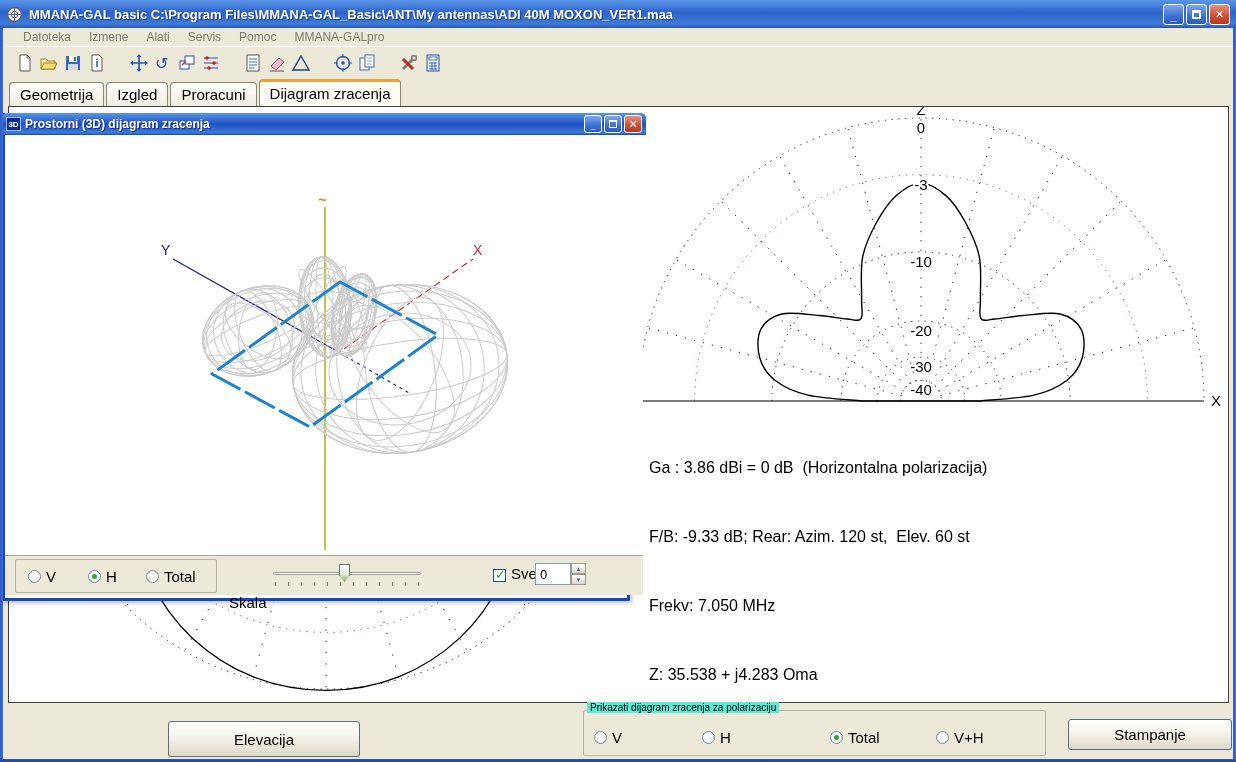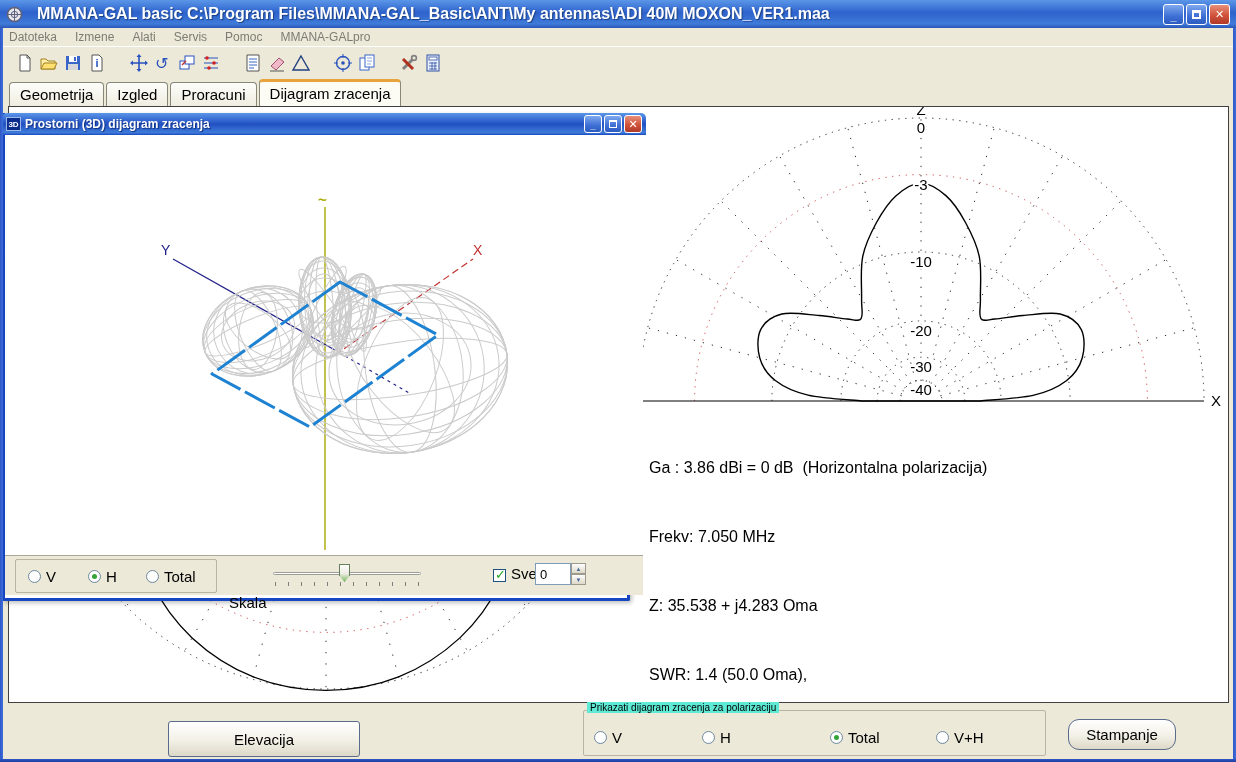--- a/index.html
+++ b/index.html
@@ -10,33 +10,33 @@
   
   .edge { position:absolute; background:linear-gradient(90deg,#2E58C8,#3E6ED8); z-index:50; }
   .edge.left { left:0; top:26px; width:3px; height:736px; }
   .edge.right { right:0; top:26px; width:3px; height:736px; }
   .edge.bottom { left:0; top:759px; width:1236px; height:3px; background:linear-gradient(180deg,#2E58C8,#1A3E9E); }
 
   
   .titlebar { position:absolute; left:0; top:0; width:1236px; height:28px;
     background:linear-gradient(180deg,#5A96E8 0%,#2E62CC 45%,#3F7BD8 85%,#2A56B8 100%);
     display:flex; align-items:center; padding:0 6px; z-index:60; }
-  .titlebar .apptitle { color:#fff; font-weight:bold; font-size:16px; text-shadow:1px 1px 1px #1A3E80; margin-left:14px;
+  .titlebar .apptitle { color:#fff; font-weight:bold; font-size:13px; text-shadow:1px 1px 1px #1A3E80; margin-left:6px;
     white-space:nowrap; overflow:hidden; }
   .winbtns { position:absolute; right:6px; top:4px; display:flex; gap:2px; }
   .wbtn { width:21px; height:21px; border:1px solid #fff; border-radius:3px; color:#fff; font-size:11px;
     display:flex; align-items:center; justify-content:center;
     background:linear-gradient(180deg,#7FA8EE,#3D6FD4 60%,#2E5CC0); cursor:default; }
   .wbtn.close { background:linear-gradient(180deg,#E8907A,#D0523A 55%,#B03828); font-weight:bold; }
   .wbtn .mingl { align-self:flex-end; margin-bottom:2px; font-weight:bold; }
   .wbtn .maxgl { width:9px; height:9px; border:2px solid #fff; border-top-width:3px; display:block; }
 
   
   .menubar { position:absolute; left:3px; top:28px; width:1230px; height:18px; background:#ECE9D8;
-    display:flex; align-items:center; gap:18px; padding:0 6px; font-size:12px; color:#7E7C72; }
+    display:flex; align-items:center; gap:18px; padding:0 20px; font-size:12px; color:#7E7C72; }
   .menubar span { cursor:default; }
 
   
   .toolbar { position:absolute; left:3px; top:46px; width:1230px; height:33px; background:#ECE9D8;
     border-top:1px solid #FFFFFF; display:flex; align-items:center; padding-left:10px; }
   .tbtn { width:24px; height:24px; display:flex; align-items:center; justify-content:center; border:1px solid transparent; }
   .tbsep { width:18px; height:1px; }
 
   
   .tabstrip { position:absolute; left:3px; top:79px; width:1230px; height:27px; display:flex; align-items:flex-end; padding-left:6px; }
@@ -301,20 +301,21 @@
         <line x1="327" y1="281.6794919243112" x2="458.5" y2="53.914810729003875" stroke="#303030" stroke-width="1" stroke-dasharray="1.3 10"></line>
         <line x1="331.14213562373095" y1="284.85786437626905" x2="517.1112190757929" y2="98.888780924207" stroke="#303030" stroke-width="1" stroke-dasharray="1.3 10"></line>
         <line x1="334.3205080756888" y1="289" x2="562.0851892709961" y2="157.4999999999999" stroke="#303030" stroke-width="1" stroke-dasharray="1.3 10"></line>
         <line x1="336.3185165257814" y1="293.8236190979496" x2="590.3570088398063" y2="225.75421023598665" stroke="#303030" stroke-width="1" stroke-dasharray="1.3 10"></line>
         <circle cx="317" cy="299" r="283" fill="none" stroke="#303030" stroke-width="1" stroke-dasharray="1.3 5.5"></circle>
         <circle cx="317" cy="299" r="226.4" fill="none" stroke="#CC5050" stroke-width="1" stroke-dasharray="1.3 5.5"></circle>
         <path d="M489.9,299.0C497.4,314.1 504.6,331.5 508.1,350.2C511.6,368.9 513.5,390.2 510.9,410.9C508.2,431.6 502.3,454.3 492.3,474.3C482.3,494.3 468.0,514.9 450.9,530.9C433.7,546.8 411.9,561.1 389.6,569.9C367.3,578.7 341.2,583.4 317.0,583.4C292.8,583.4 266.7,578.7 244.4,569.9C222.1,561.1 200.3,546.8 183.1,530.9C166.0,514.9 151.7,494.3 141.7,474.3C131.7,454.3 125.8,431.6 123.1,410.9C120.5,390.2 122.4,368.9 125.9,350.2C129.4,331.5 136.6,314.1 144.1,299.0C151.6,283.9 161.3,271.0 170.8,259.8C180.3,248.7 190.9,239.8 201.1,232.1C211.2,224.4 221.5,218.5 231.6,213.6C241.6,208.6 251.5,205.1 261.1,202.2C270.7,199.3 280.1,197.3 289.4,195.9C298.7,194.6 307.8,194.0 317.0,194.0C326.2,194.0 335.3,194.6 344.6,195.9C353.9,197.3 363.3,199.3 372.9,202.2C382.5,205.1 392.4,208.6 402.4,213.6C412.5,218.5 422.8,224.4 432.9,232.1C443.1,239.8 453.7,248.7 463.2,259.8C472.7,271.0 482.4,283.9 489.9,299.0Z" fill="none" stroke="#000000" stroke-width="1.3"></path>
       </svg>
     <div class="results">
       <div>Ga : 3.86 dBi = 0 dB  (Horizontalna polarizacija)</div>
+      <div>F/B: -9.33 dB; Rear: Azim. 120 st,  Elev. 60 st</div>
       <div>Frekv: 7.050 MHz</div>
       <div>Z: 35.538 + j4.283 Oma</div>
       <div>SWR: 1.4 (50.0 Oma),</div>
       
       
     </div>
   </div>
 
   <div class="dlg">
     <div class="dlg-title">
@@ -449,16 +450,16 @@
       </label>
       <label class="radio sel" style="position:absolute; left:246px; top:18px;">
         <span class="rb"></span>
           <span>Total</span>
       </label>
       <label class="radio" style="position:absolute; left:352px; top:18px;">
         <span class="rb"></span>
           <span>V+H</span>
       </label>
     </div>
-    <div class="btn" style="left:1065px; top:16px; width:108px; height:31px;border-radius:11px;">Stampanje</div>
+    <div class="btn" style="left:1065px; top:16px; width:164px; height:31px;">Stampanje</div>
   </div>
 
 </div>
 
 </body></html>

